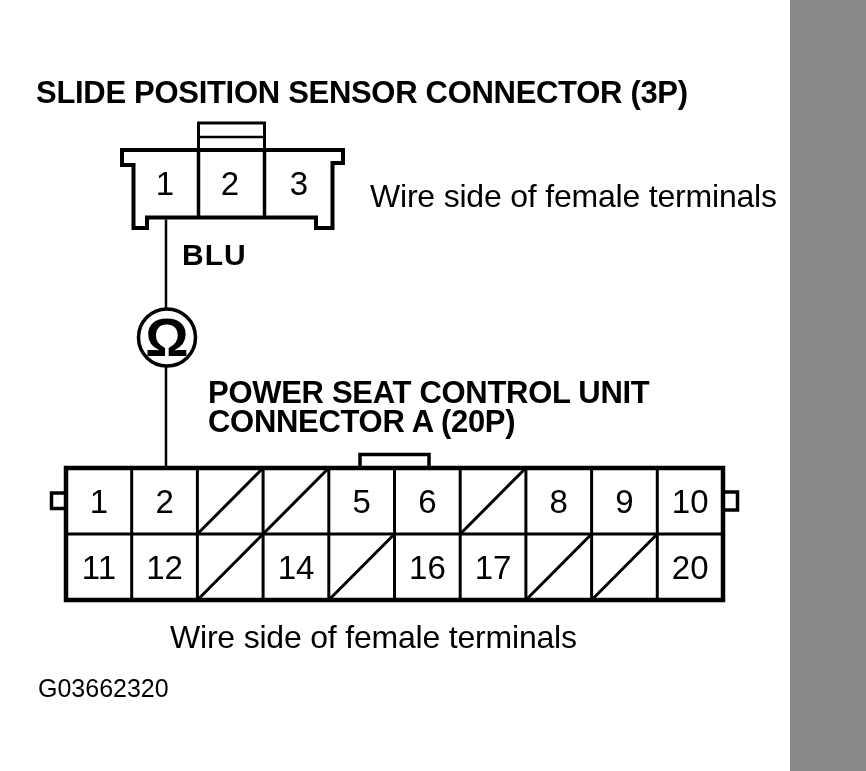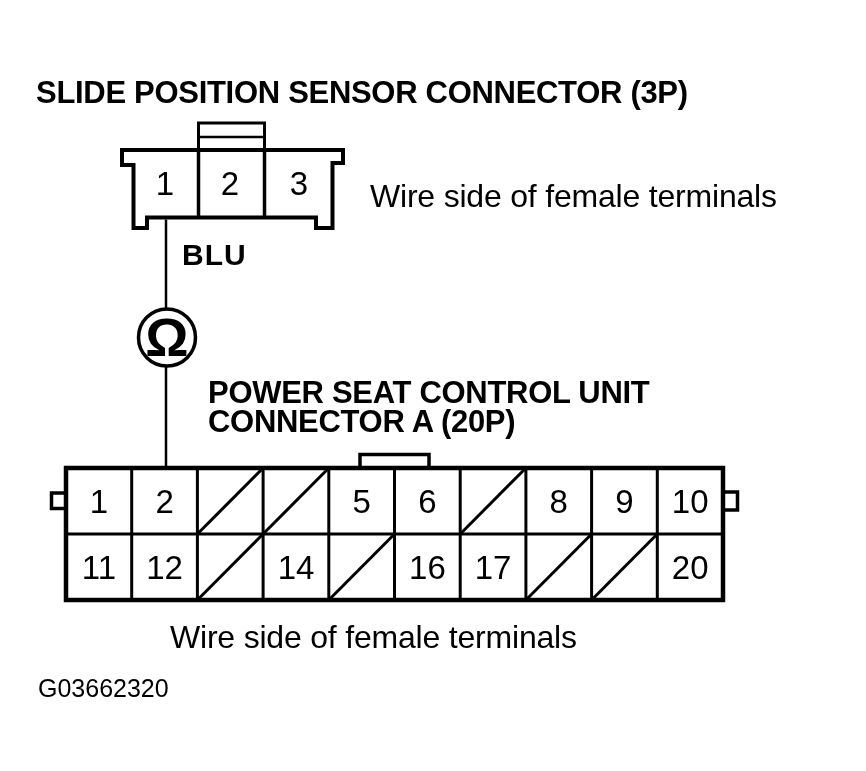--- a/index.html
+++ b/index.html
@@ -1,18 +1,18 @@
 <!DOCTYPE html>
 <html style="--ink: #000000; --paper: #ffffff;"><head>
 <meta charset="utf-8">
 <style>
   html,body{margin:0;padding:0;background:#888;}
   #page{
     position:relative;
-    width:866px;height:771px;
+    width:790px;height:771px;
     background:var(--paper,#ffffff);
     overflow:hidden;
   }
   svg text{
     font-family:"Liberation Sans","DejaVu Sans",sans-serif;
     fill:var(--ink,#000000);
   }
   .ln{stroke:var(--ink,#000000);fill:none;}
   .ttl{font-size:31px;font-weight:bold;letter-spacing:-0.3px;}
   .note{font-size:32px;letter-spacing:-0.2px;}

